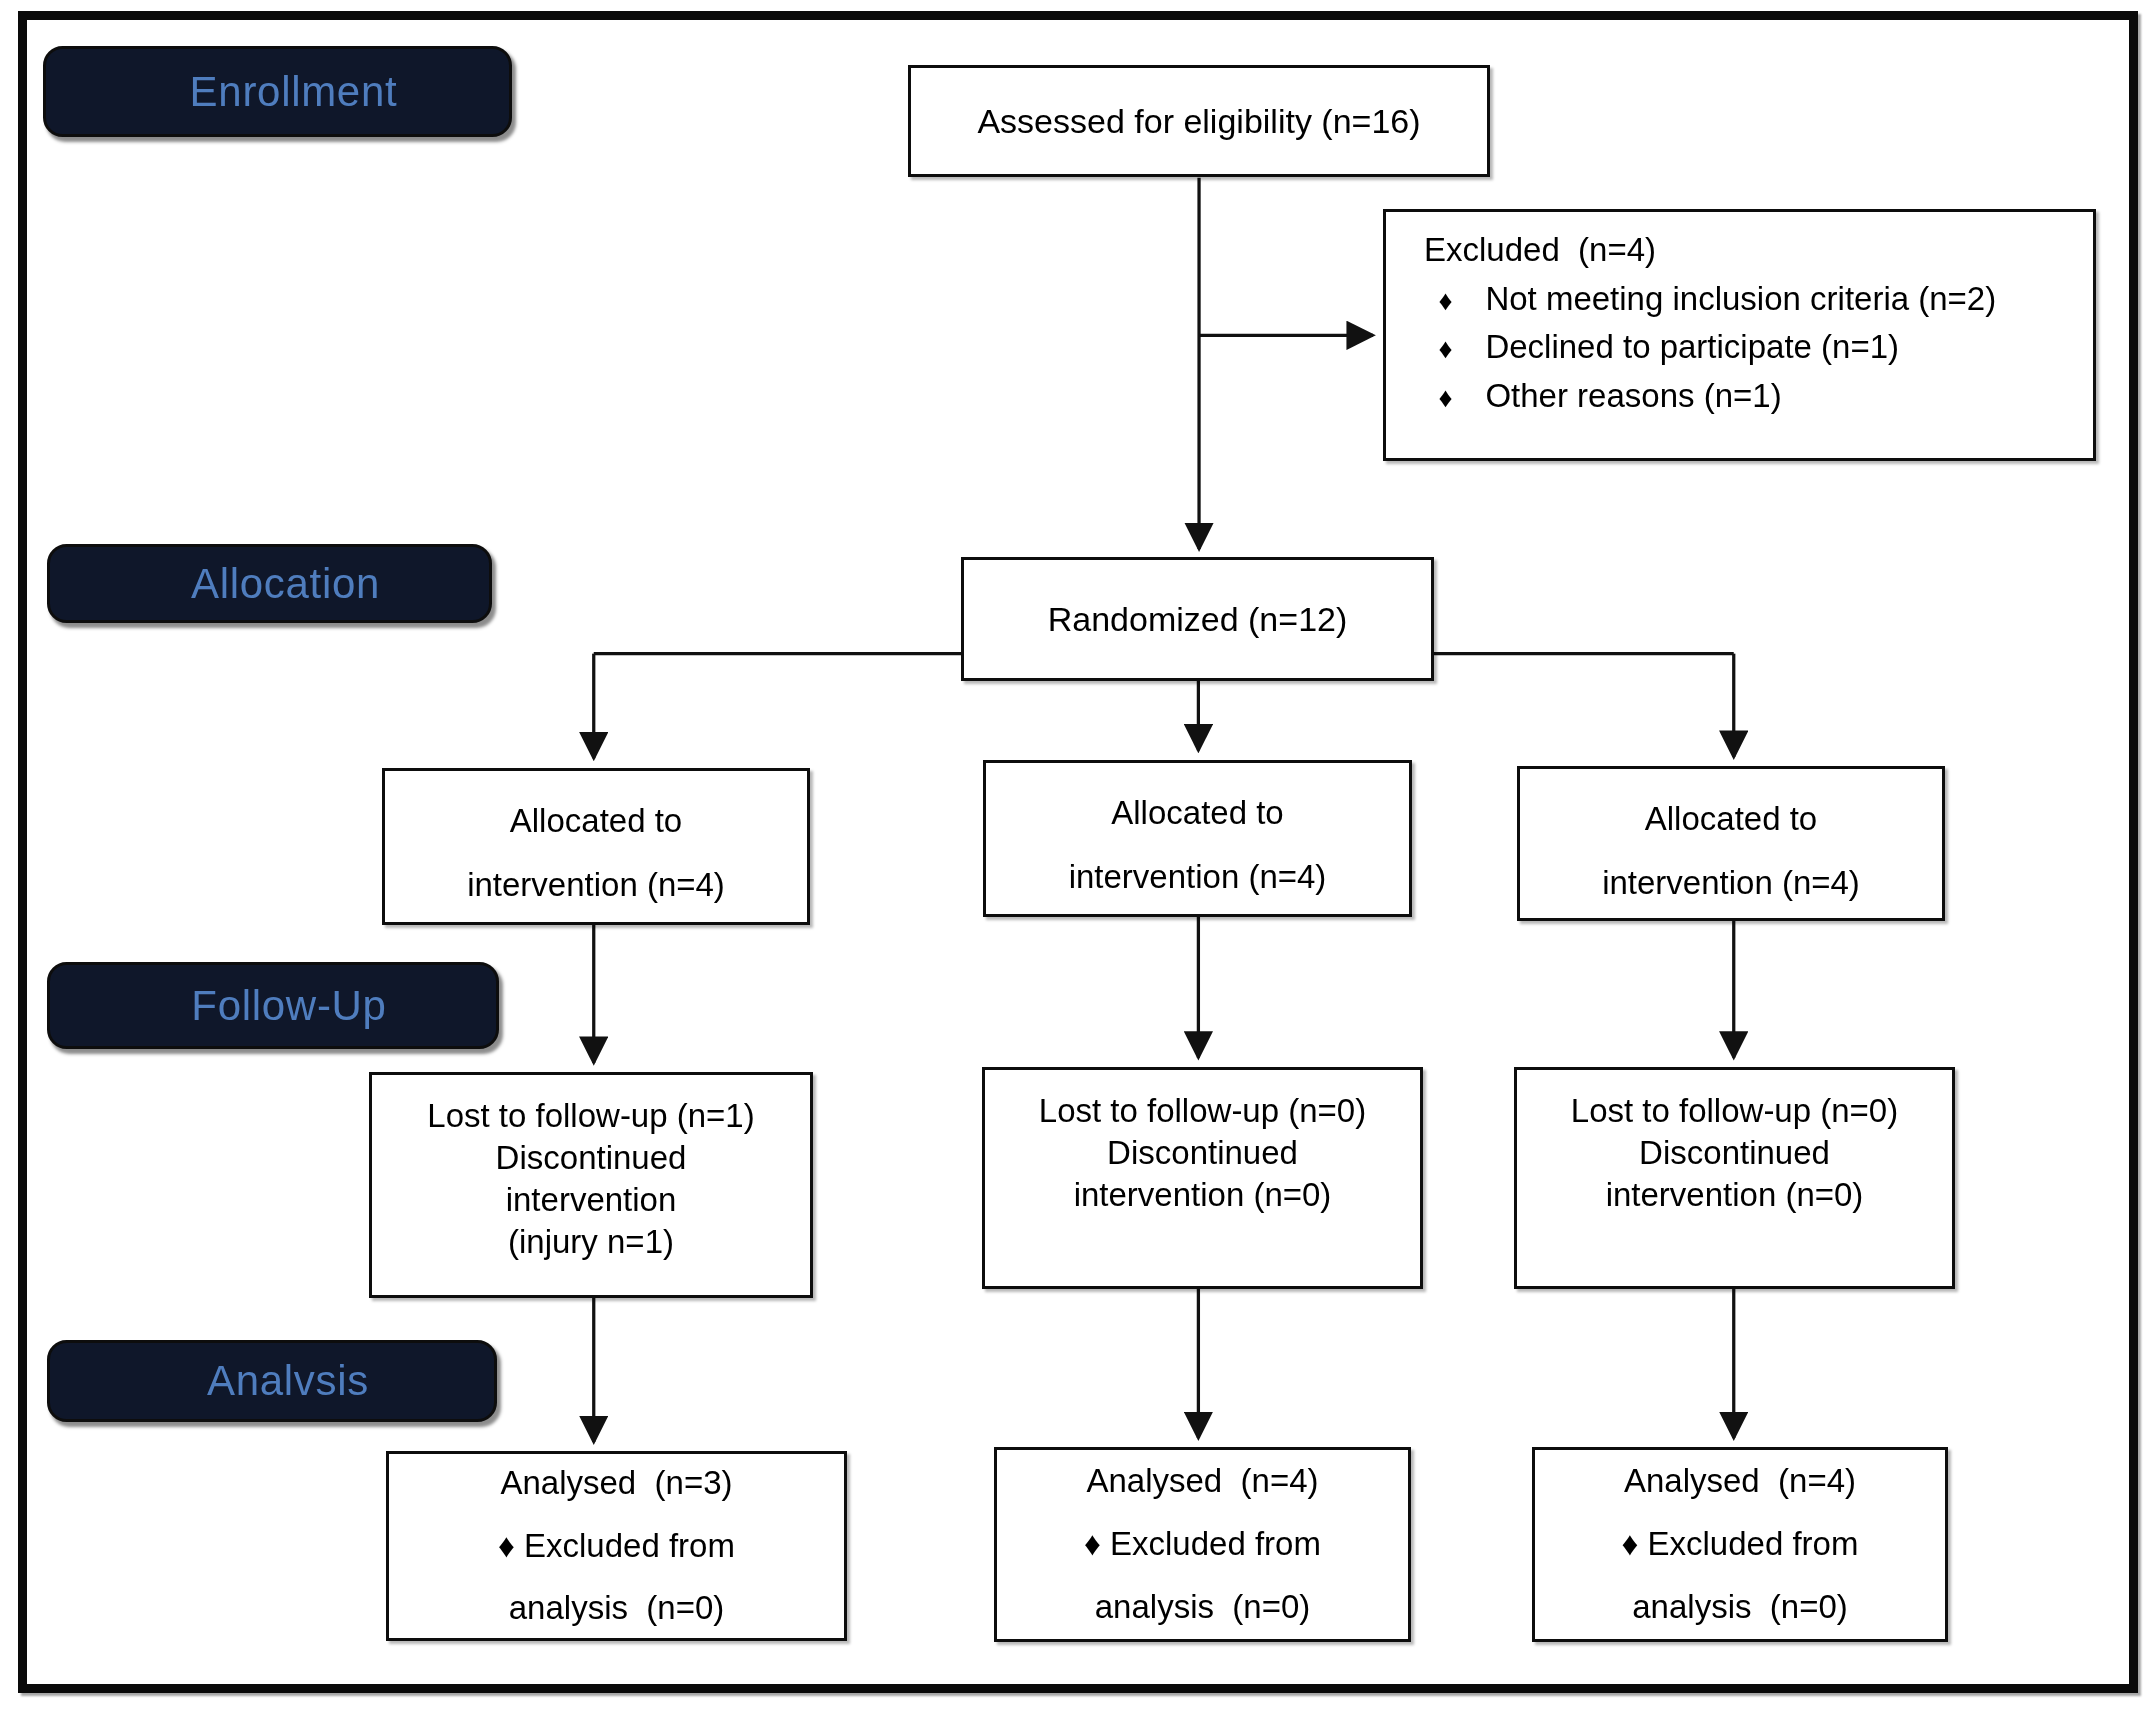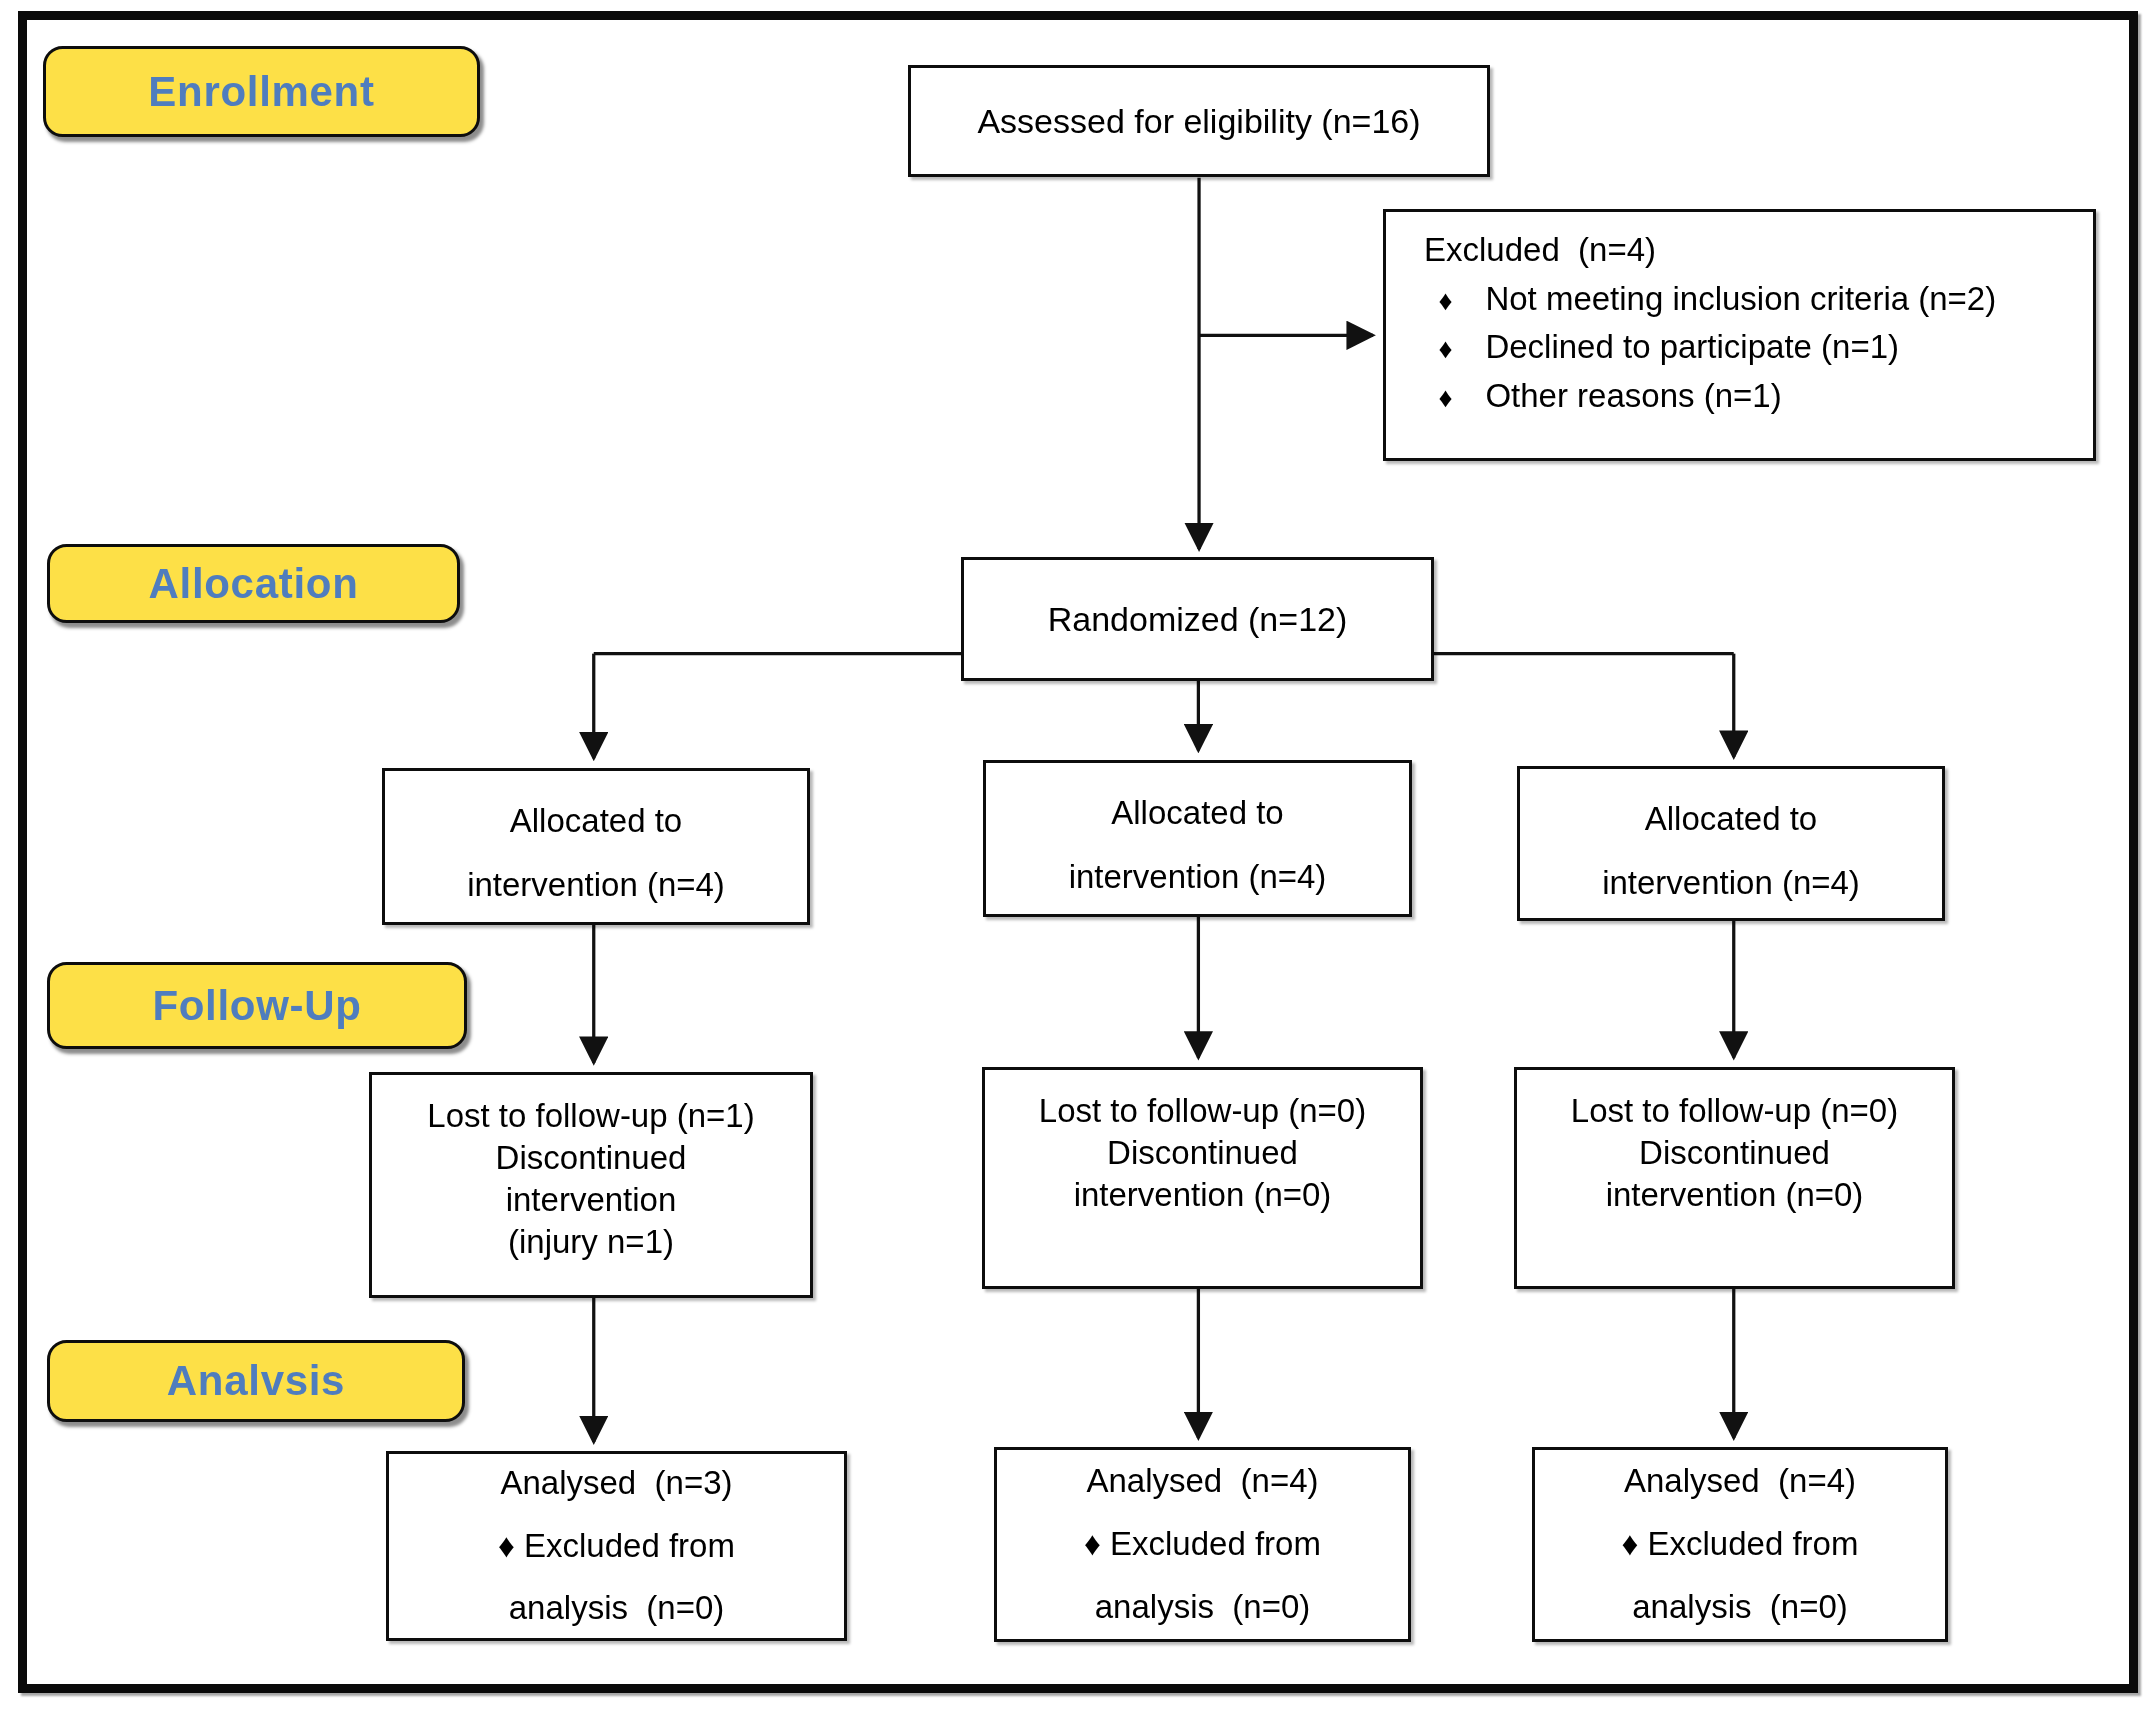--- a/index.html
+++ b/index.html
@@ -19,31 +19,32 @@
     box-shadow: 2.6px 3.3px 2px rgba(0,0,0,0.35);
     background: #ffffff;
   }
   svg.connectors {
     position: absolute;
     left: 0; top: 0;
     width: 2151px; height: 1710px;
   }
   .stage-badge {
     position: absolute;
-    background: #fde047;
+    background: #0f172a;
     border: 3.3px solid #0d0d0d;
     border-radius: 19.6px;
     box-shadow: 3.9px 4.6px 3.3px rgba(0,0,0,0.45);
     display: flex;
     align-items: center;
     justify-content: center;
-    font-weight: bold;
+    font-weight: normal;
     font-size: 42px;
     color: #4F7DBE;
     letter-spacing: 0.7px;
+    padding-left: 32px;
   }
   #badge-enrollment { left: 43px;  top: 46px;   width: 431px; height: 85px; }
   #badge-allocation { left: 47px;  top: 544px;  width: 407px; height: 73px; }
   #badge-followup   { left: 47px;  top: 962px; width: 414px; height: 81px; }
   #badge-analysis   { left: 47px;  top: 1340px; width: 412px; height: 76px; }
 
   .flow-box {
     position: absolute;
     background: #ffffff;
     border: 3.9px solid #0d0d0d;

